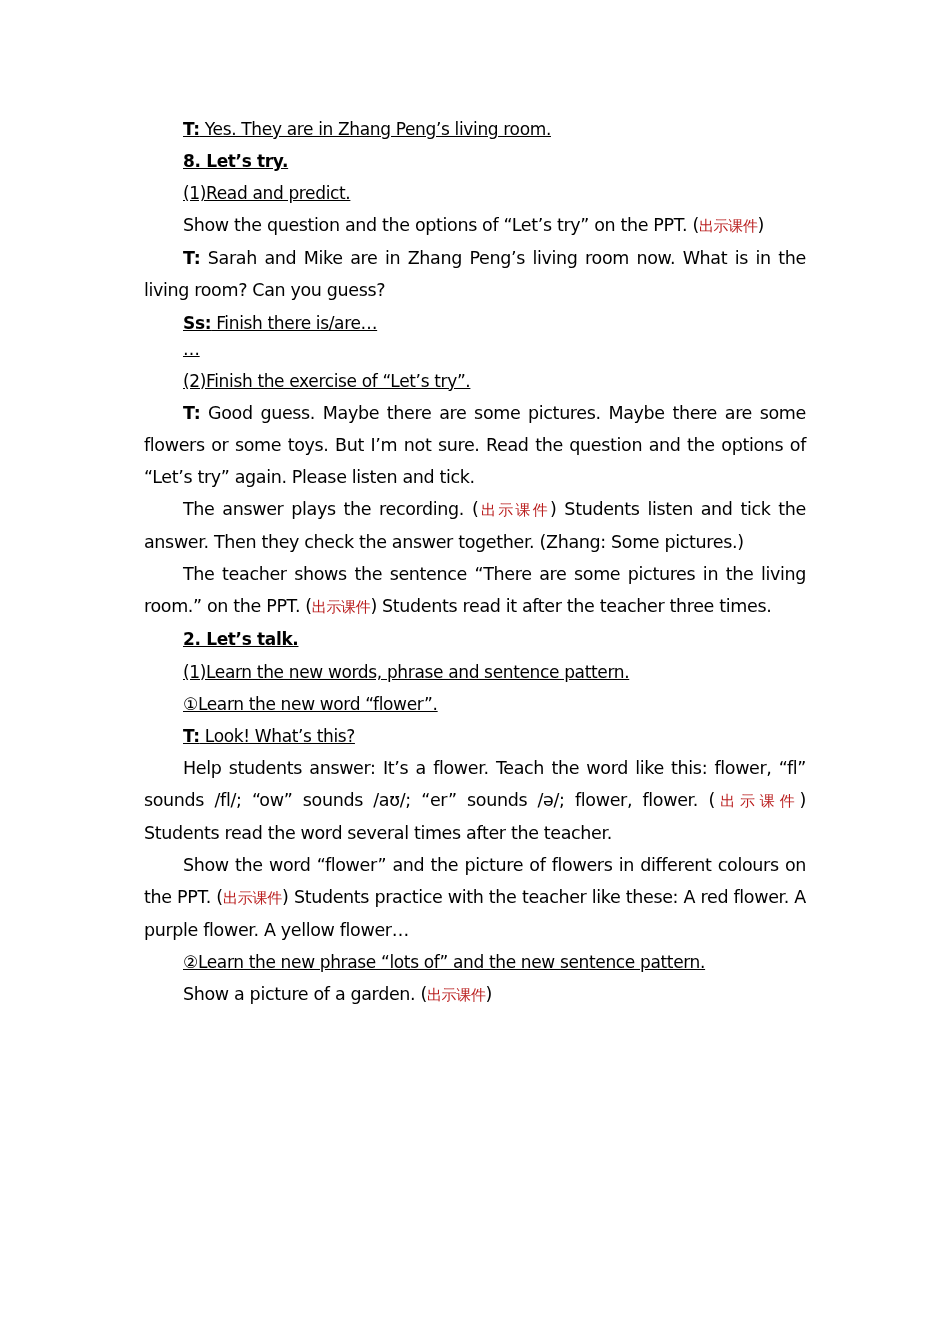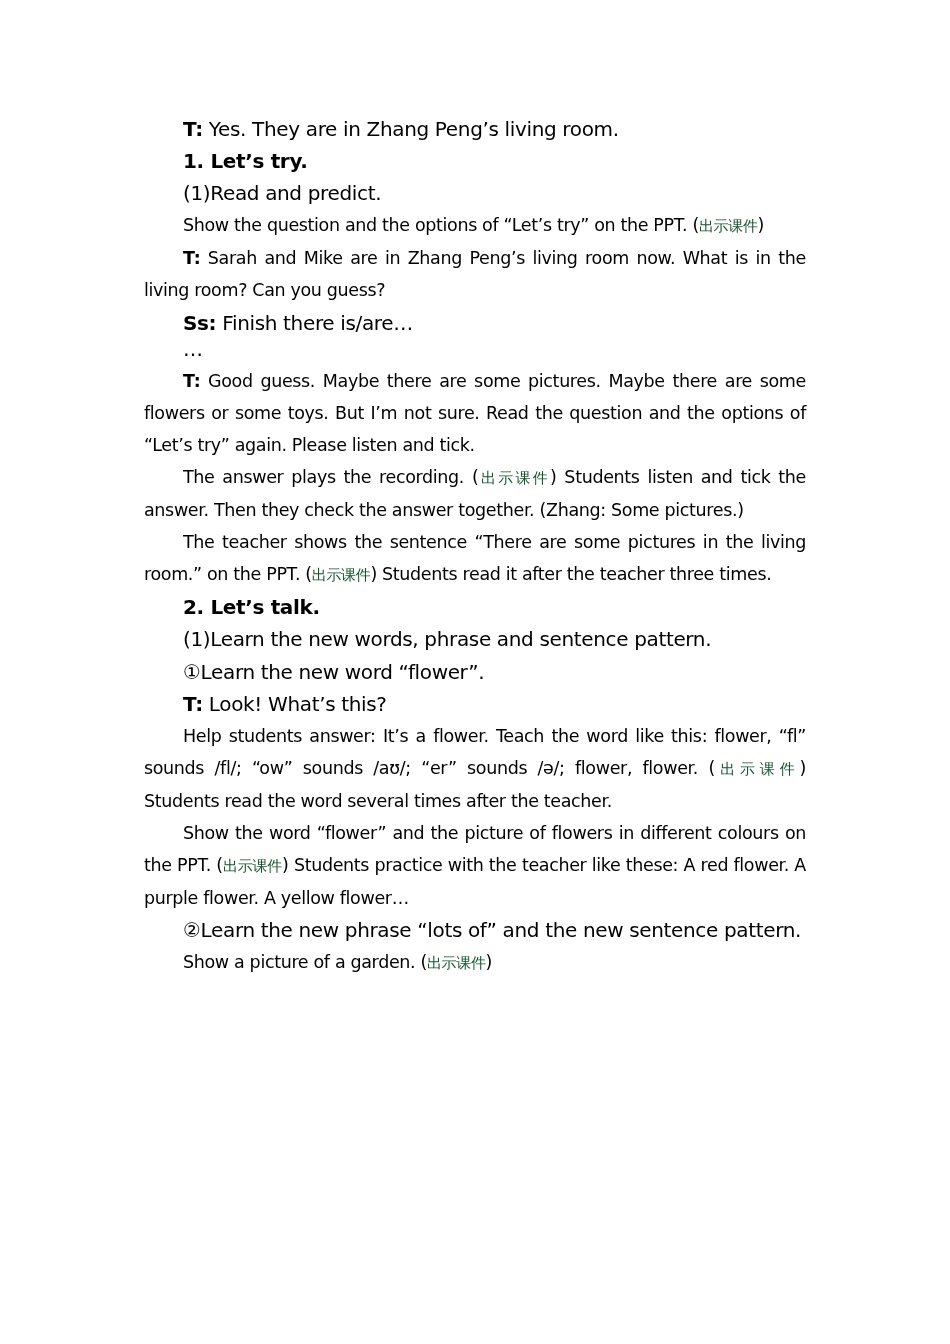--- a/index.html
+++ b/index.html
@@ -1,45 +1,46 @@
 <!DOCTYPE html>
 <html><head>
 <meta charset="utf-8">
 <style>
   html,body{margin:0;padding:0;background:#ffffff;}
   body{width:950px;height:1344px;position:relative;overflow:hidden;
        font-family:"DejaVu Sans","Liberation Sans",sans-serif;color:#000;}
   .page{position:absolute;left:144px;top:113px;width:662px;}
-  .line{font-size:20px;line-height:32.1px;height:32.1px;white-space:nowrap;letter-spacing:-0.35px;}
+  .line{font-size:17px;line-height:32.1px;height:32.1px;white-space:nowrap;letter-spacing:-0.35px;text-decoration:underline;}
   .para{font-size:17.5px;line-height:32.1px;text-align:justify;letter-spacing:-0.35px;}
   .indent{text-indent:39px;}
   .ind{padding-left:39px;}
   b{font-weight:bold;}
-  .cn{font-family:"DejaVu Serif","Liberation Serif",serif;font-size:15px;color:#14532d;}
+  .cn{font-family:"DejaVu Serif","Liberation Serif",serif;font-size:15px;color:#b91c1c;}
 </style>
 </head>
 <body>
 
 <div class="page">
 
   <div class="line ind"><b>T:</b><span> Yes. They are in Zhang Peng’s living room.</span></div>
 
 
-  <div class="line ind"><b>1. Let’s try.</b></div>
+  <div class="line ind"><b>8. Let’s try.</b></div>
 
   <div class="line ind">(1)Read and predict.</div>
 
   <div class="para indent"><span>Show the question and the options of “Let’s try” on the PPT. (</span><span class="cn">出示课件</span><span>)</span></div>
 
   <div class="para indent"><b>T:</b><span> Sarah and Mike are in Zhang Peng’s living room now. What is in the living room? Can you guess?</span></div>
 
   <div class="line ind"><b>Ss:</b><span> Finish there is/are…</span></div>
 
   <div class="line ind" style="line-height:20px;height:26px;">…</div>
 
+  <div class="line ind">(2)Finish the exercise of “Let’s try”.</div>
 
   <div class="para indent"><b>T:</b><span> Good guess. Maybe there are some pictures. Maybe there are some flowers or some toys. But I’m not sure. Read the question and the options of “Let’s try” again. Please listen and tick.</span></div>
 
   <div class="para indent"><span>The answer plays the recording. (</span><span class="cn">出示课件</span><span>) Students listen and tick the answer. Then they check the answer together. (Zhang: Some pictures.)</span></div>
 
   <div class="para indent"><span>The teacher shows the sentence “There are some pictures in the living room.” on the PPT. (</span><span class="cn">出示课件</span><span>) Students read it after the teacher three times.</span></div>
 
   <div class="line ind"><b>2. Let’s talk.</b></div>
 
   <div class="line ind">(1)Learn the new words, phrase and sentence pattern.</div>

